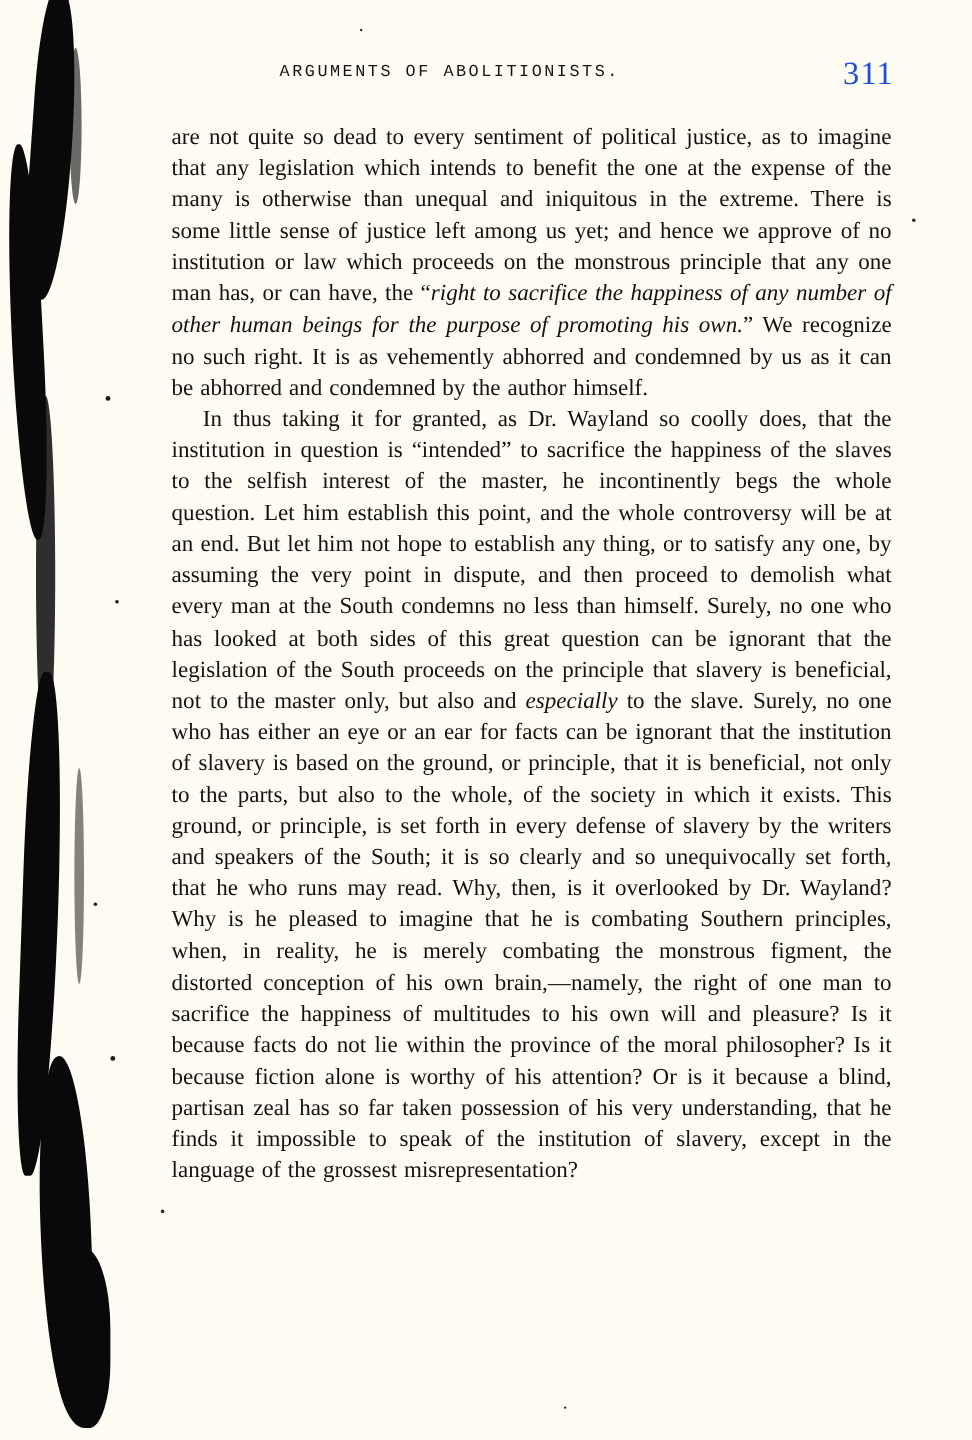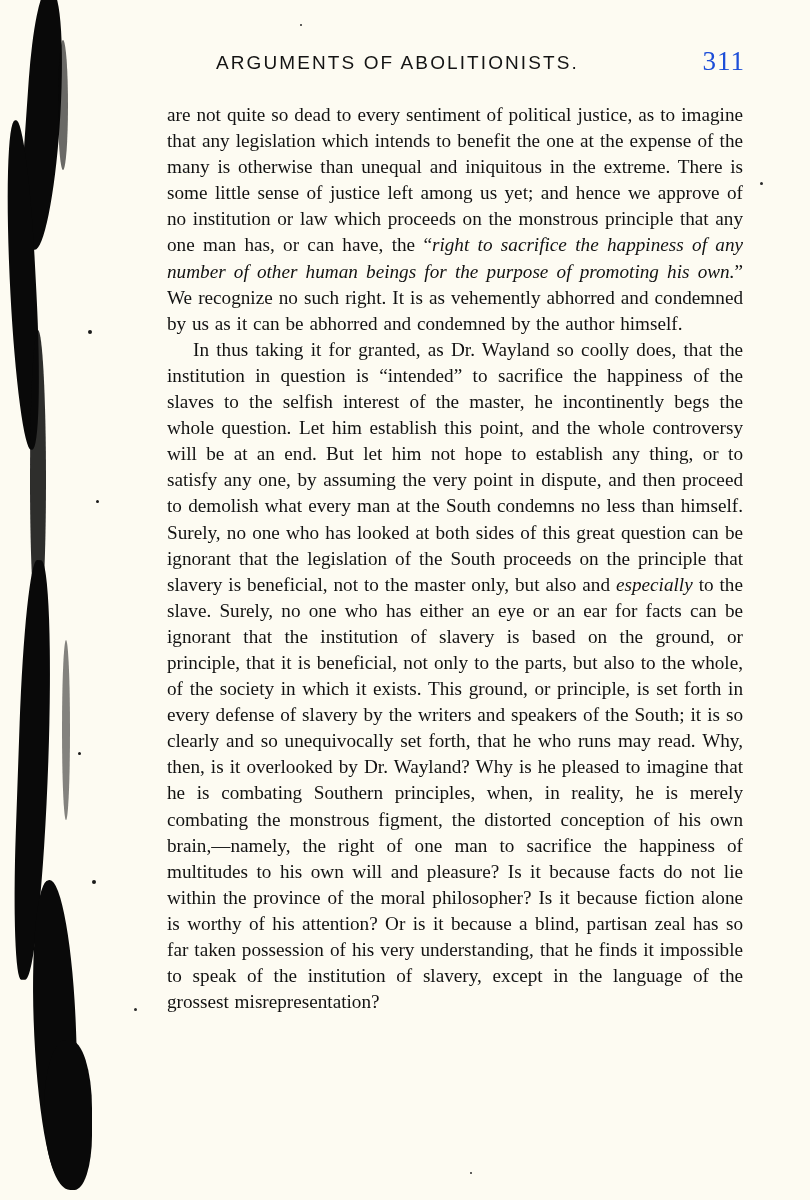--- a/index.html
+++ b/index.html
@@ -65,46 +65,45 @@
     top: 46px;
     width: 600px;
   }
 
   .header {
     position: relative;
     height: 40px;
   }
   .running-head {
     position: absolute;
-    left: 73px;
+    left: 90px;
     top: 6px;
-    font-size: 19px;
+    font-size: 14px;
     letter-spacing: 2.1px;
-    font-family: Liberation Sans, sans-serif;
+    font-family: Liberation Mono, monospace;
     color: #141414;
     white-space: nowrap;
   }
   .folio {
     position: absolute;
     right: -2px;
     top: 0px;
     font-size: 27px;
     color: #1d4ed8;
     letter-spacing: 1px;
   }
 
   .body-text {
     margin-top: 16px;
     font-size: 19.2px;
     line-height: 26.1px;
     text-align: justify;
     text-justify: inter-word;
     color: #121212;
     word-spacing: 1px;
-    margin-left: 24px;
   }
   .body-text p {
     margin: 0;
   }
   .body-text p.indent {
     text-indent: 26px;
   }
   .it { font-style: italic; }
 </style>
 </head>

